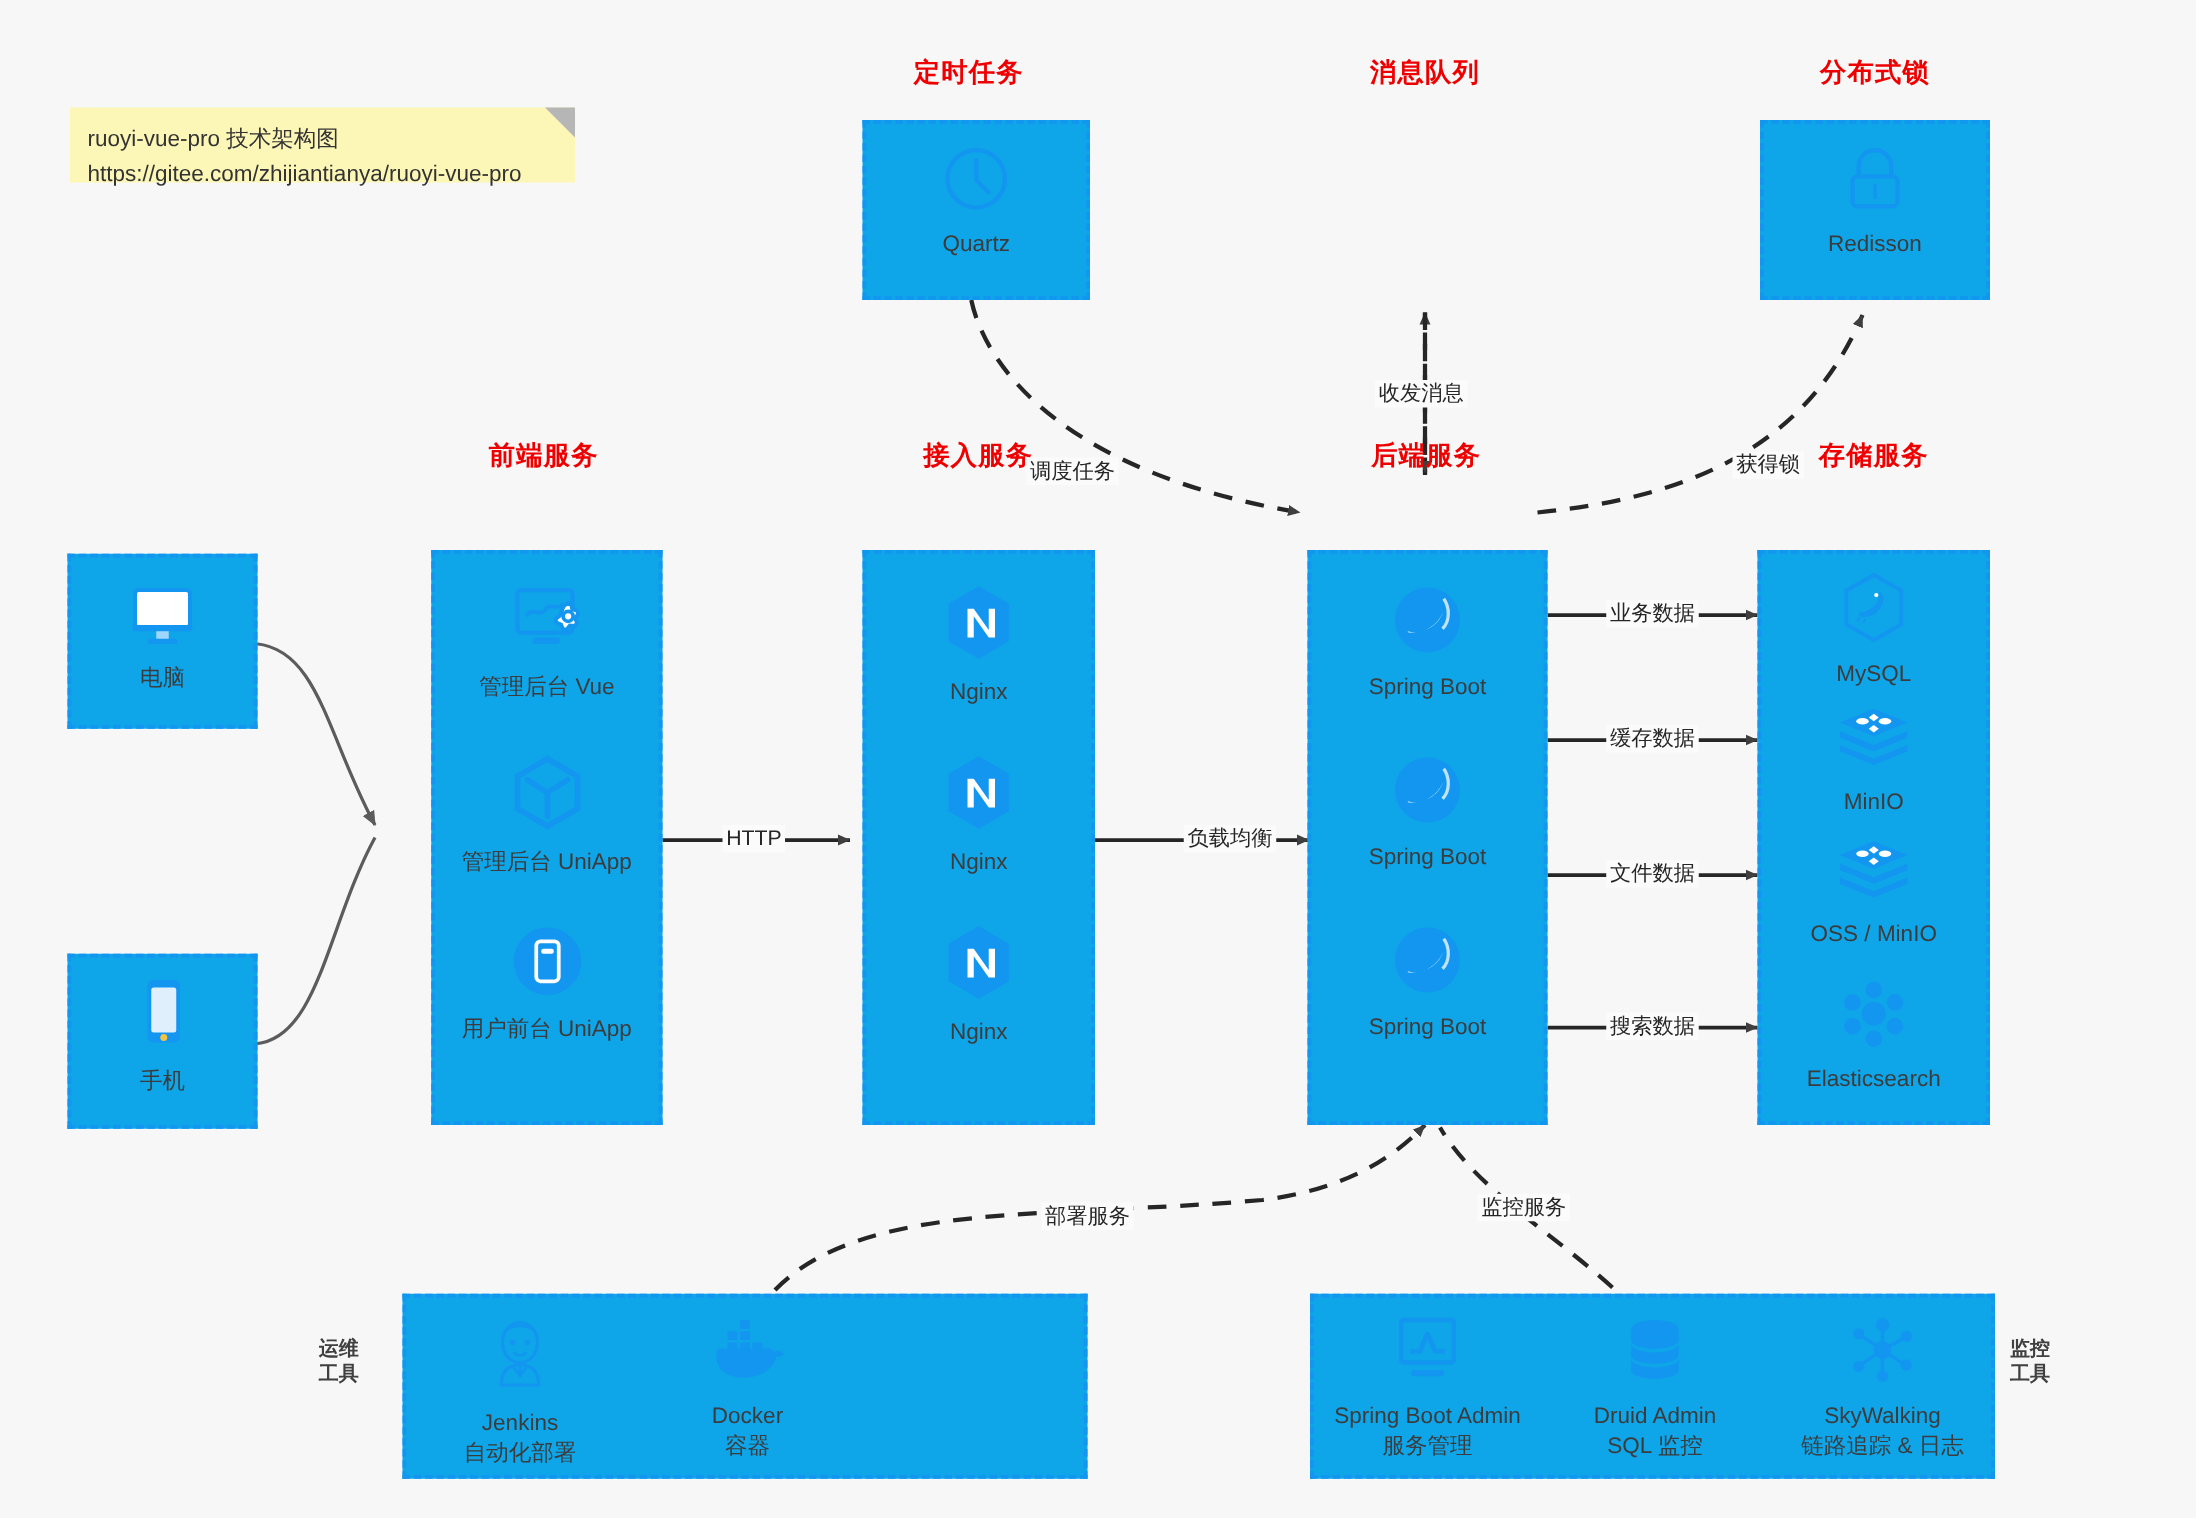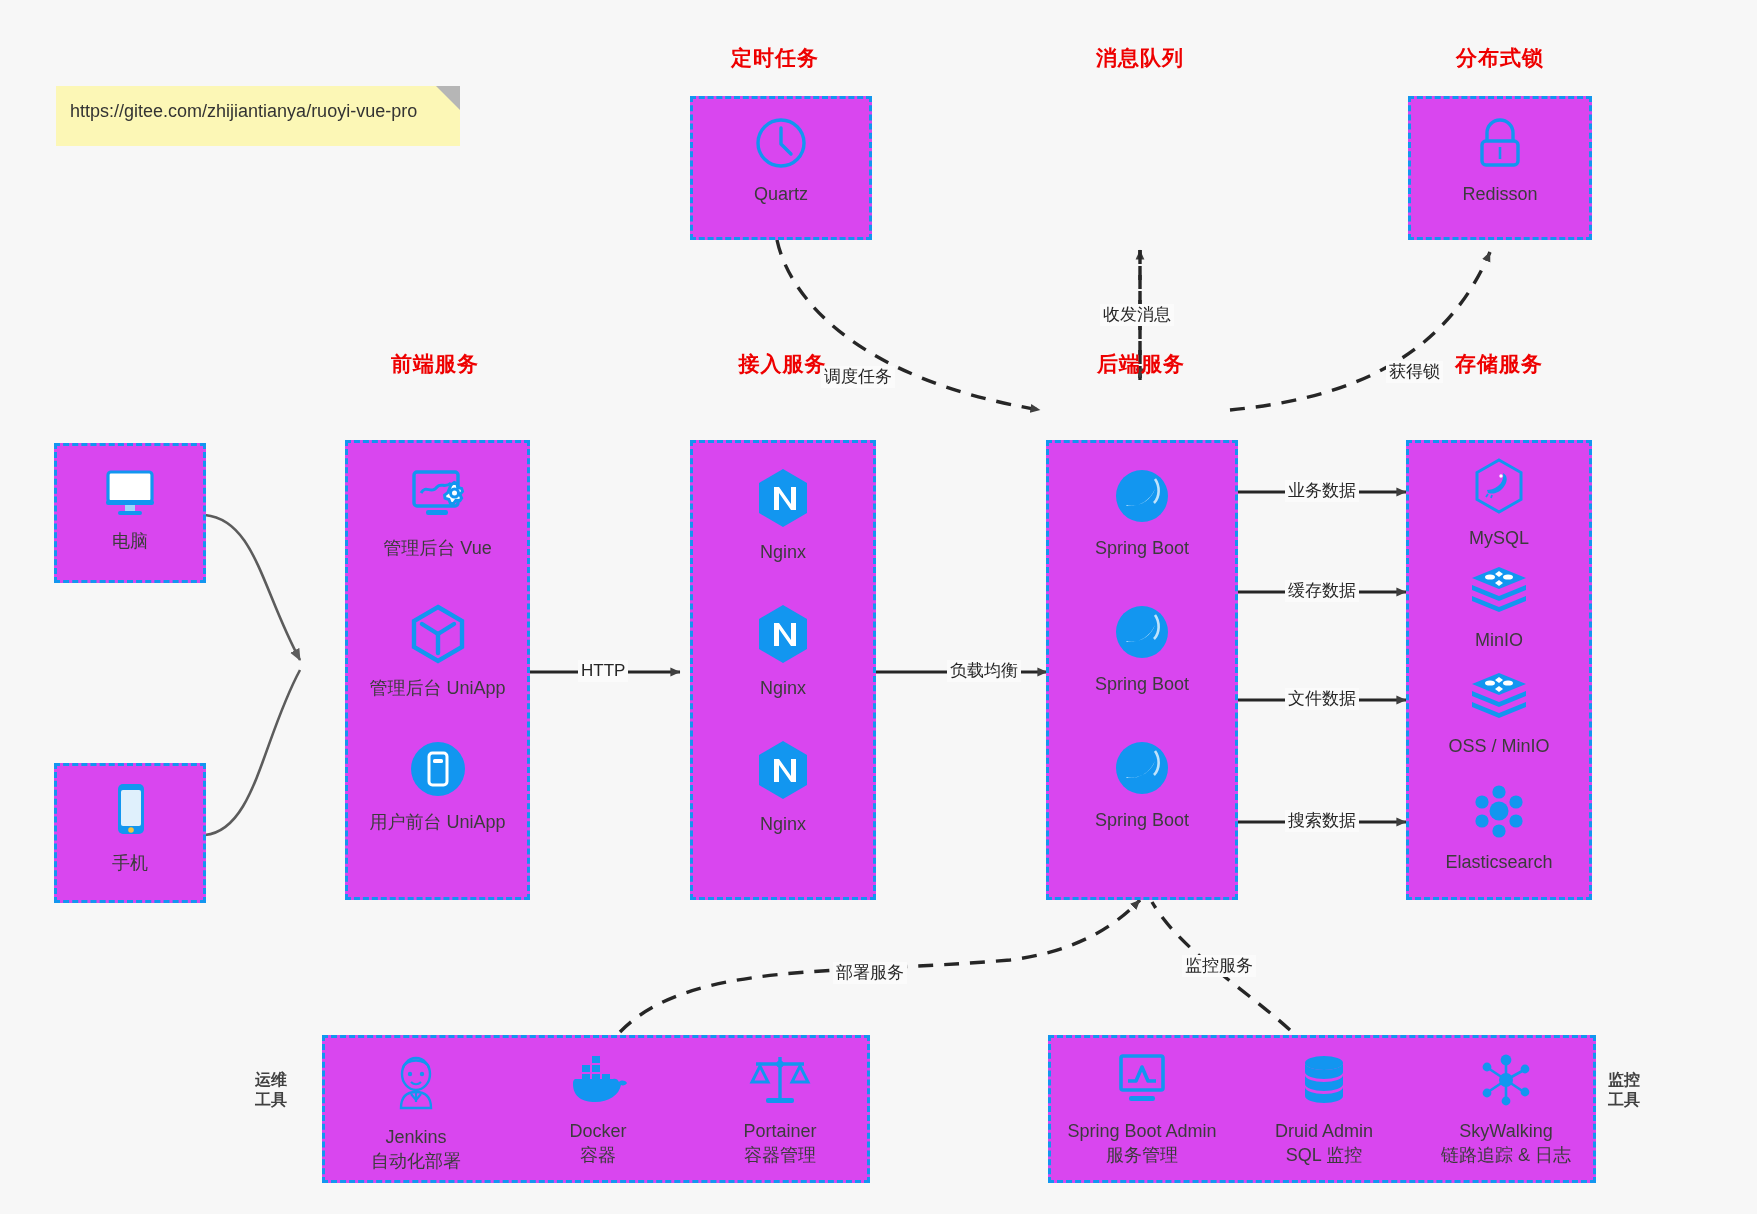--- a/index.html
+++ b/index.html
@@ -10,21 +10,21 @@
     position:relative;overflow:hidden;
     -webkit-font-smoothing:antialiased;
   }
   .canvas{position:absolute;inset:0;}
   svg.wires{position:absolute;left:0;top:0;width:1757px;height:1214px;pointer-events:none;}
 
   
   .gbox{
     position:absolute;
     border:3px dashed #1296f0;
-    background:#d946ef;
+    background:#0ea5e9;
     box-sizing:border-box;
   }
   .gtitle{
     position:absolute;
     color:#ee0000;
     font-weight:bold;
     font-size:21px;
     letter-spacing:1px;
     white-space:nowrap;
     text-align:center;
@@ -70,20 +70,21 @@
     line-height:1.25;white-space:nowrap;
   }
 </style>
 </head>
 <body>
 
 <div class="canvas">
 
   <div class="note">
     <div class="fold"></div>
+    <div class="ln">ruoyi-vue-pro 技术架构图</div>
     <div class="ln">https://gitee.com/zhijiantianya/ruoyi-vue-pro</div>
   </div>
 
   <svg class="wires" viewBox="0 0 1757 1214">
     <defs>
       <marker id="ah" markerWidth="11" markerHeight="11" refX="9.6" refY="5" orient="auto" markerUnits="userSpaceOnUse">
         <path d="M0,0.6 L10,5 L0,9.4 z" fill="#3f3f3f"></path>
       </marker>
       <marker id="ahg" markerWidth="13" markerHeight="13" refX="11" refY="6" orient="auto" markerUnits="userSpaceOnUse">
         <path d="M0,0.8 L12,6 L0,11.2 z" fill="#5c5c5c"></path>
@@ -359,34 +360,20 @@
               <rect x="37" y="22" width="8" height="7"></rect>
             <rect x="17" y="13" width="8" height="7"></rect>
               <rect x="27" y="13" width="8" height="7"></rect>
             <rect x="27" y="4" width="8" height="7"></rect>
           </g>
           <path d="M8 32 C8 45 18 50 30 50 C44 50 54 43 56 33 C58 34 61 33 62 31 C60 28 56 28 54 30 C53 27 50 26 48 27 L10 27 C8 28 8 30 8 32 Z" fill="#1296f0"></path>
         </svg>
       </span>
       <span class="lbl">Docker</span>
       <span class="lbl2">容器</span>
-    </div>
-    <div class="node" style="top:14px;left:364px;width:182px;">
-      <span class="ic">
-        <svg width="64" height="56" viewBox="0 0 64 56">
-          <line x1="32" y1="5" x2="32" y2="47" stroke="#1296f0" stroke-width="3.4"></line>
-          <line x1="8" y1="12" x2="56" y2="12" stroke="#1296f0" stroke-width="3.4"></line>
-          <rect x="18" y="46" width="28" height="5" rx="2" fill="#1296f0"></rect>
-          <path d="M4 30 L12 14 L20 30 Z" fill="none" stroke="#1296f0" stroke-width="3"></path>
-          <path d="M44 30 L52 14 L60 30 Z" fill="none" stroke="#1296f0" stroke-width="3"></path>
-          <circle cx="32" cy="12" r="3.6" fill="#1296f0"></circle>
-        </svg>
-      </span>
-      <span class="lbl">Portainer</span>
-      <span class="lbl2">容器管理</span>
     </div>
   </div>
 
   <div class="gbox" style="left:1048px;top:1035px;width:548px;height:148px;">
     <div class="node" style="top:14px;left:0;width:182px;">
       <span class="ic">
         <svg width="62" height="56" viewBox="0 0 62 56">
           <rect x="10" y="4" width="42" height="34" rx="2" fill="none" stroke="#1296f0" stroke-width="3.6"></rect>
           <path d="M17 29 L25 29 L31 15 L37 29 L45 29" fill="none" stroke="#1296f0" stroke-width="3.6" stroke-linejoin="round"></path>
           <rect x="18" y="44" width="26" height="5" rx="2.2" fill="#1296f0"></rect>

